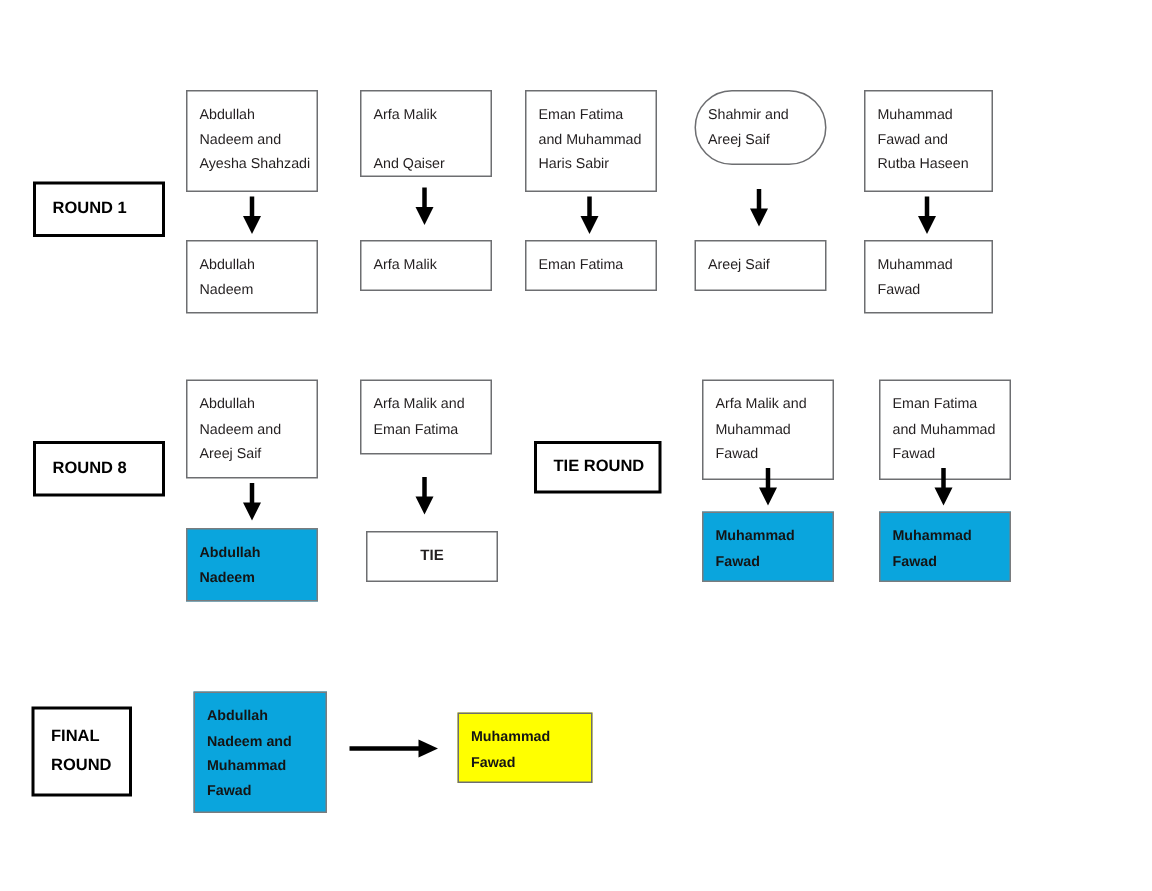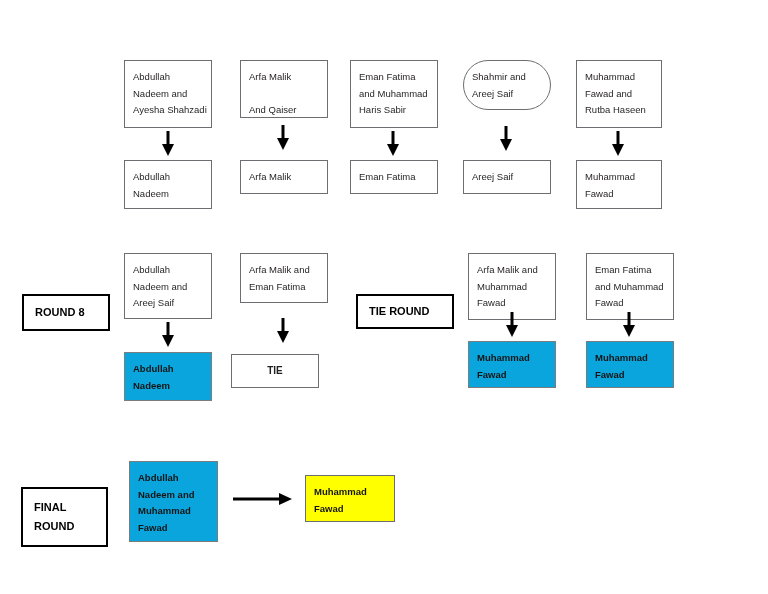--- a/index.html
+++ b/index.html
@@ -96,20 +96,21 @@
   .arrow-down svg, .arrow-right svg {
     display: block;
     overflow: visible;
   }
 </style>
 </head>
 <body>
 
 <div id="canvas">
 
+  <div class="node round-label" style="left:22px; top:121px; width:88px; height:37px;">ROUND 1</div>
 
   <div class="node pair" style="left:124px; top:60px; width:88px; height:68px;">Abdullah
 Nadeem and
 Ayesha Shahzadi</div>
   <div class="arrow-down" style="left:159px; top:131px;">
     <svg viewBox="0 0 18 26" width="18" height="26" aria-hidden="true">
       <line x1="9" y1="0" x2="9" y2="15" stroke="#000" stroke-width="3"></line>
       <polygon points="3,13 15,13 9,25" fill="#000"></polygon>
     </svg>
   </div>
@@ -175,23 +176,23 @@
 Nadeem</div>
 
   <div class="node pair" style="left:240px; top:253px; width:88px; height:50px;">Arfa Malik and
 Eman Fatima</div>
   <div class="arrow-down" style="left:274px; top:318px;">
     <svg viewBox="0 0 18 26" width="18" height="26" aria-hidden="true">
       <line x1="9" y1="0" x2="9" y2="15" stroke="#000" stroke-width="3"></line>
       <polygon points="3,13 15,13 9,25" fill="#000"></polygon>
     </svg>
   </div>
-  <div class="node winner centered" style="left:231px; top:354px; width:88px; height:34px;">TIE</div>
-
-  <div class="node round-label" style="left:356px; top:294px; width:98px; height:35px;">TIE ROUND</div>
+  <div class="node winner centered" style="left:244px; top:354px; width:88px; height:34px;">TIE</div>
+
+  <div class="node round-label" style="left:356px; top:294px; width:85px; height:35px;">TIE ROUND</div>
 
   <div class="node pair" style="left:468px; top:253px; width:88px; height:67px;">Arfa Malik and
 Muhammad
 Fawad</div>
   <div class="arrow-down" style="left:503px; top:312px;">
     <svg viewBox="0 0 18 26" width="18" height="26" aria-hidden="true">
       <line x1="9" y1="0" x2="9" y2="15" stroke="#000" stroke-width="3"></line>
       <polygon points="3,13 15,13 9,25" fill="#000"></polygon>
     </svg>
   </div>
@@ -203,21 +204,21 @@
 Fawad</div>
   <div class="arrow-down" style="left:620px; top:312px;">
     <svg viewBox="0 0 18 26" width="18" height="26" aria-hidden="true">
       <line x1="9" y1="0" x2="9" y2="15" stroke="#000" stroke-width="3"></line>
       <polygon points="3,13 15,13 9,25" fill="#000"></polygon>
     </svg>
   </div>
   <div class="node winner blue" style="left:586px; top:341px; width:88px; height:47px;">Muhammad
 Fawad</div>
 
-  <div class="node round-label" style="left:21px; top:471px; width:87px; height:60px;margin-top:16px;">FINAL
+  <div class="node round-label" style="left:21px; top:471px; width:67px; height:60px;">FINAL
 ROUND</div>
 
   <div class="node pair blue" style="left:129px; top:461px; width:89px; height:81px;">Abdullah
 Nadeem and
 Muhammad
 Fawad</div>
 
   <div class="arrow-right" style="left:233px; top:491px;">
     <svg viewBox="0 0 60 16" width="60" height="16" aria-hidden="true">
       <line x1="0" y1="8" x2="48" y2="8" stroke="#000" stroke-width="3"></line>

